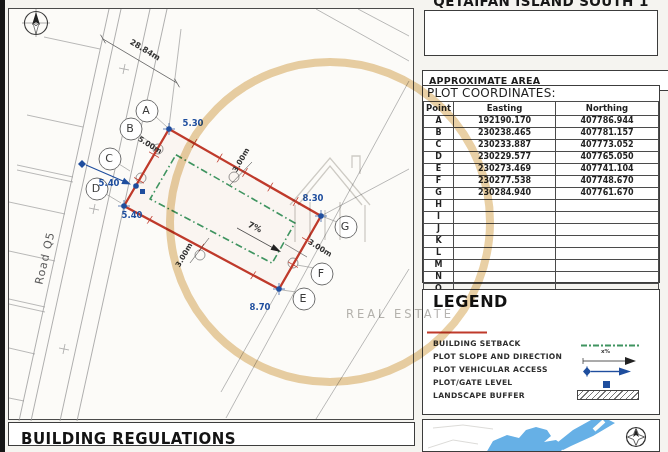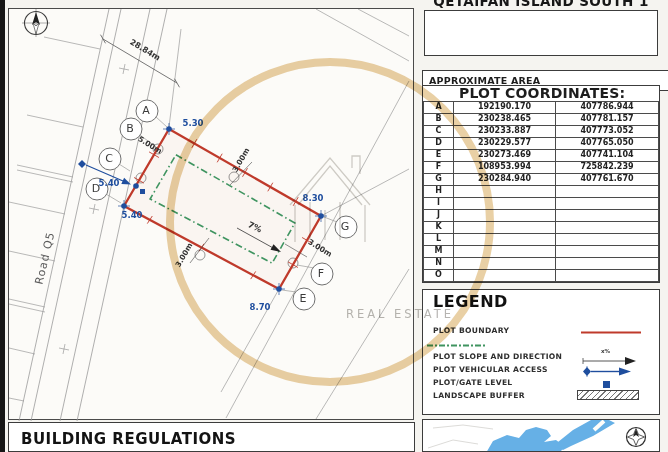--- a/index.html
+++ b/index.html
@@ -11,21 +11,21 @@
   .drawing-panel{left:8px;top:8px;width:406px;height:412px;background:#fcfbf8;border:1.2px solid #4a4a4a;box-sizing:border-box;}
   .dlabel{position:absolute;transform:translate(-50%,-50%);white-space:nowrap;color:#2b2b2b;font-size:7.5px;font-weight:600;}
   .dim{font-size:7.5px;color:#333;}
   .blue{color:#1f4e9e;font-weight:700;font-size:8.5px;}
   .circ-letter{font-size:11px;color:#3a3a3a;font-weight:400;}
   .road-label{font-size:11px;color:#5a5a5a;letter-spacing:1px;font-weight:400;}
   
   .rp-title{left:420px;top:-7px;width:242px;height:16px;font-size:13.5px;font-weight:700;letter-spacing:.4px;color:#171717;text-align:center;white-space:nowrap;}
   .rbox{background:#fff;border:1.3px solid #3c3c3c;box-sizing:border-box;}
   .area-label{font-size:9.5px;font-weight:700;color:#1d1d1d;padding:4px 0 0 6px;letter-spacing:.2px;}
-  .coord-label{font-size:14px;font-weight:700;color:#1d1d1d;height:15px;line-height:15px;padding-left:4px;letter-spacing:.2px;margin-left:32px;}
+  .coord-label{font-size:12px;font-weight:400;color:#1d1d1d;height:15px;line-height:15px;padding-left:4px;letter-spacing:.2px;}
   table.coords{border-collapse:collapse;width:100%;table-layout:fixed;}
   table.coords th,table.coords td{border:1px solid #4b4b4b;font-size:8px;font-weight:700;color:#222;text-align:center;padding:0;line-height:10.5px;height:11px;overflow:hidden;}
   table.coords th{height:13px;font-size:8.5px;}
   .legend-title{font-size:16px;font-weight:700;color:#111;letter-spacing:.5px;padding:2px 0 0 10px;}
   .legend-row{position:relative;height:13px;display:flex;align-items:center;}
   .legend-label{font-size:7.6px;font-weight:700;color:#2e2e2e;letter-spacing:.3px;padding-left:10px;flex:1;}
   .legend-sym{width:70px;height:13px;position:relative;margin-right:12px;flex:none;}
   .hatch{width:62px;height:10px;border:1px solid #444;box-sizing:border-box;background:repeating-linear-gradient(135deg,rgba(0,0,0,0) 0 3px,#777 3px 4px);margin-top:1px;}
   .xpct{position:absolute;top:-2px;left:24px;font-size:5.5px;color:#333;font-weight:600;}
   .regs-title{font-size:15px;font-weight:700;color:#131313;letter-spacing:.5px;padding:7px 0 0 12px;}
@@ -212,20 +212,25 @@
 
   <div class="abs rbox" style="left:422px;top:85px;width:238px;height:198px;">
     <div class="coord-label">PLOT COORDINATES:</div>
     <table class="coords">
       <colgroup>
           <col style="width:30px">
           <col style="width:102px">
           <col>
         </colgroup>
       <tbody>
+          <tr>
+        <th>Point</th>
+        <th>Easting</th>
+        <th>Northing</th>
+      </tr>
       <tr>
             <td>A</td>
             <td>192190.170</td>
             <td>407786.944</td>
           </tr>
       <tr>
             <td>B</td>
             <td>230238.465</td>
             <td>407781.157</td>
           </tr>
@@ -239,22 +244,22 @@
             <td>230229.577</td>
             <td>407765.050</td>
           </tr>
       <tr>
             <td>E</td>
             <td>230273.469</td>
             <td>407741.104</td>
           </tr>
       <tr>
             <td>F</td>
-            <td>108953.994</td>
-            <td>725842.239</td>
+            <td>230277.538</td>
+            <td>407748.670</td>
           </tr>
       <tr>
             <td>G</td>
             <td>230284.940</td>
             <td>407761.670</td>
           </tr>
       <tr>
             <td>H</td>
             <td></td>
             <td></td>
@@ -295,28 +300,28 @@
             <td></td>
           </tr>
     </tbody>
       </table>
   </div>
 
   <div class="abs rbox" style="left:422px;top:289px;width:238px;height:126px;">
     <div class="legend-title">LEGEND</div>
     <div style="margin-top:13px;">
       <div class="legend-row">
-        <div class="legend-label">PLOT BOUNDARY</div>
         <div class="legend-sym">
           <svg width="70" height="13">
               <line x1="4" y1="6.5" x2="64" y2="6.5" stroke="#bf3a2b" stroke-width="2.2"></line>
             </svg>
         </div>
       </div>
       <div class="legend-row">
+        <div class="legend-label">BUILDING SETBACK</div>
         <div class="legend-sym">
           <svg width="70" height="13">
               <line x1="4" y1="6.5" x2="64" y2="6.5" stroke="#3f9460" stroke-width="1.8" stroke-dasharray="6 2 2 2"></line>
             </svg>
         </div>
       </div>
       <div class="legend-row">
         <div class="legend-label">PLOT SLOPE AND DIRECTION</div>
         <div class="legend-sym">
           <div class="xpct">x%</div>
@@ -363,21 +368,21 @@
       <polygon points="130,26 150,10 168,0 186,0 192,3 170,16 148,26 140,30" fill="#66b0e6"></polygon>
       <line x1="171" y1="10" x2="181" y2="1" stroke="#fdfdfa" stroke-width="4"></line>
       <g>
         <circle cx="213" cy="17" r="9.5" stroke="#2f2f2f" stroke-width="1.2" fill="#fff"></circle>
         <polygon points="213,8.5 210.5,14.5 204.5,17 210.5,19.5 213,25.5 215.5,19.5 221.5,17 215.5,14.5" fill="none" stroke="#333" stroke-width="0.8"></polygon>
         <polygon points="213,9 210,17 213,15 216,17" fill="#222"></polygon>
       </g>
     </svg>
   </div>
 
-  <div class="abs rbox" style="left:8px;top:422px;width:407px;height:30px;">
+  <div class="abs rbox" style="left:8px;top:422px;width:407px;height:24px;">
     <div class="regs-title">BUILDING REGULATIONS</div>
   </div>
 
   <div class="abs watermark" style="left:0;top:0;width:668px;height:452px;z-index:6;">
     <svg class="abs" style="left:160px;top:52px;" width="345" height="345" viewBox="0 0 345 345">
       <circle cx="170" cy="170" r="160" fill="none" stroke="#e4c48e" stroke-width="8" opacity="0.8"></circle>
       <g stroke="#c9c7c2" stroke-width="1.3" fill="none" opacity="0.85">
         <polyline points="130,153 170,106 210,153"></polyline>
         <polyline points="138,153 170,114 202,153"></polyline>
         <polyline points="192,116 192,104 200,104 200,122"></polyline>

